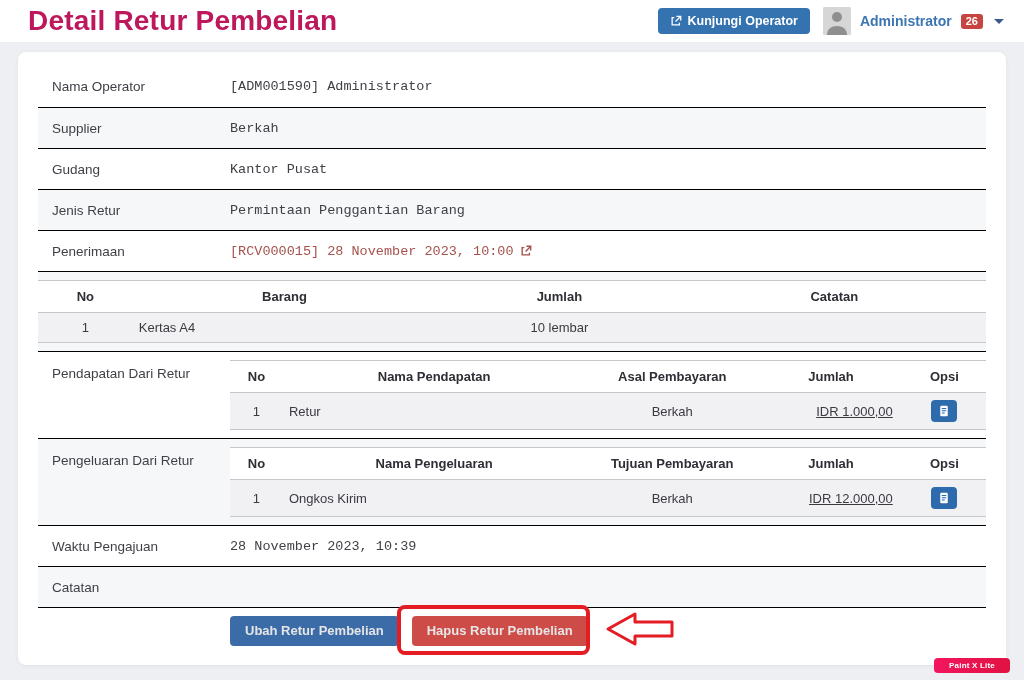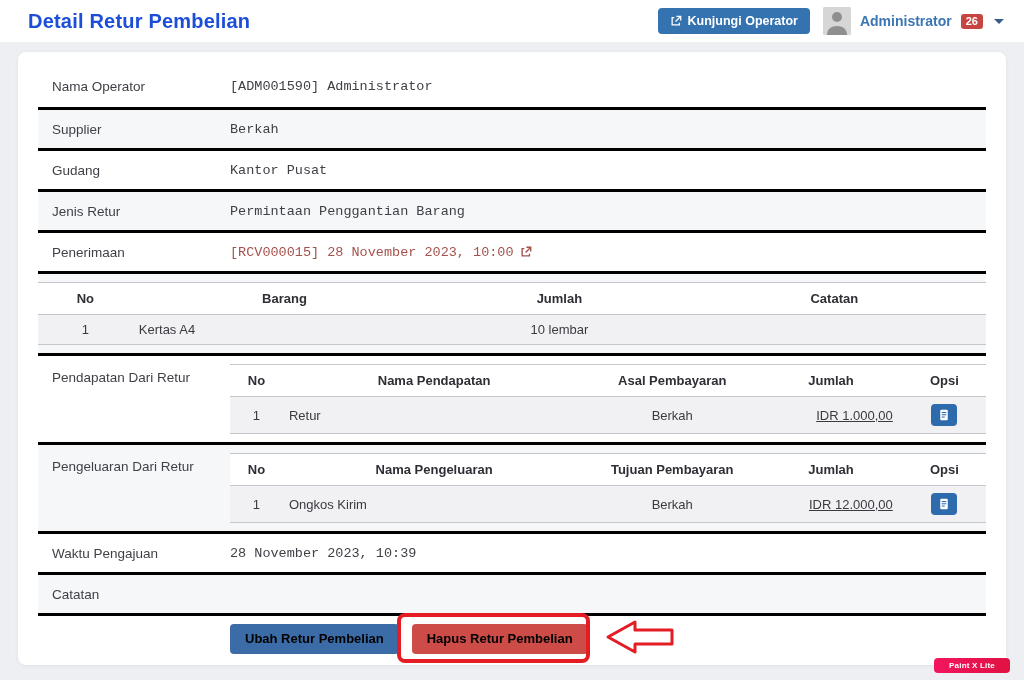--- a/index.html
+++ b/index.html
@@ -11,21 +11,21 @@
     position: relative;
   }
 
   
   .topbar {
     height: 42px; background: #ffffff;
     display: flex; align-items: center; justify-content: space-between;
     padding: 0 20px 0 28px;
   }
   .page-title {
-    font-size: 20px; font-weight: 700; color: #1d4ed8; letter-spacing: 0.2px;
+    font-size: 28px; font-weight: 700; color: #be185d; letter-spacing: 0.2px;
   }
   .topbar-right { display: flex; align-items: center; gap: 9px; }
   .visit-btn {
     background: #3572b0; color: #fff; border: none; border-radius: 4px;
     font-family: inherit; font-size: 12.5px; font-weight: 600;
     padding: 6px 12px; display: flex; align-items: center; gap: 6px; cursor: pointer;
   }
   .avatar {
     width: 28px; height: 28px; background: #d6d6d6; border-radius: 2px;
     display: flex; align-items: flex-end; justify-content: center; overflow: hidden;
@@ -43,21 +43,21 @@
   }
 
   
   .card {
     margin: 10px 18px 0; background: #fff; border-radius: 8px;
     box-shadow: 0 1px 4px rgba(40,50,70,.07);
     padding: 14px 20px 20px; height: 613px;
   }
 
   .drow { display: flex; align-items: center; min-height: 41px; }
-  .drow + .drow { border-top: 3px solid #000000; justify-content: space-between; }
+  .drow + .drow { border-top: 1px solid #000000; justify-content: space-between; }
   .drow.striped { background: #f6f7f9; }
   .drow.tall { align-items: flex-start; }
   .dlabel {
     width: 192px; flex-shrink: 0; padding-left: 14px;
     font-size: 13.5px; color: #3f3f46;
   }
   .drow.tall .dlabel { padding-top: 14px; }
   .dvalue { flex: 1; font-size: 13.5px; color: #3f3f46; padding-right: 8px; font-family: Liberation Mono, monospace; }
 
   .maroon-link {
@@ -84,21 +84,21 @@
 
   .opsi-btn {
     width: 26px; height: 22px; background: #2e6bad; border: none; border-radius: 4px;
     display: inline-flex; align-items: center; justify-content: center; cursor: pointer;
   }
 
   
   .btn-row { position: relative; padding: 8px 0 10px; min-height: 46px; }
   .btn-row-inner { margin-left: 192px; display: flex; gap: 13px; }
   .btn {
-    font-family: inherit; font-size: 13px; font-weight: 600; color: #000000;
+    font-family: inherit; font-size: 13px; font-weight: 600; color: #e5e5e5;
     border: none; border-radius: 4px; padding: 7px 15px; cursor: pointer;
     line-height: 1.2;
   }
   .btn-blue { background: #3b6ca8; }
   .btn-red  { background: #cd4c48; }
 
   .annotation-rect {
     position: absolute; left: 359px; top: -3px; width: 193px; height: 50px;
     border: 4px solid #e31d23; border-radius: 8px; pointer-events: none;
   }

